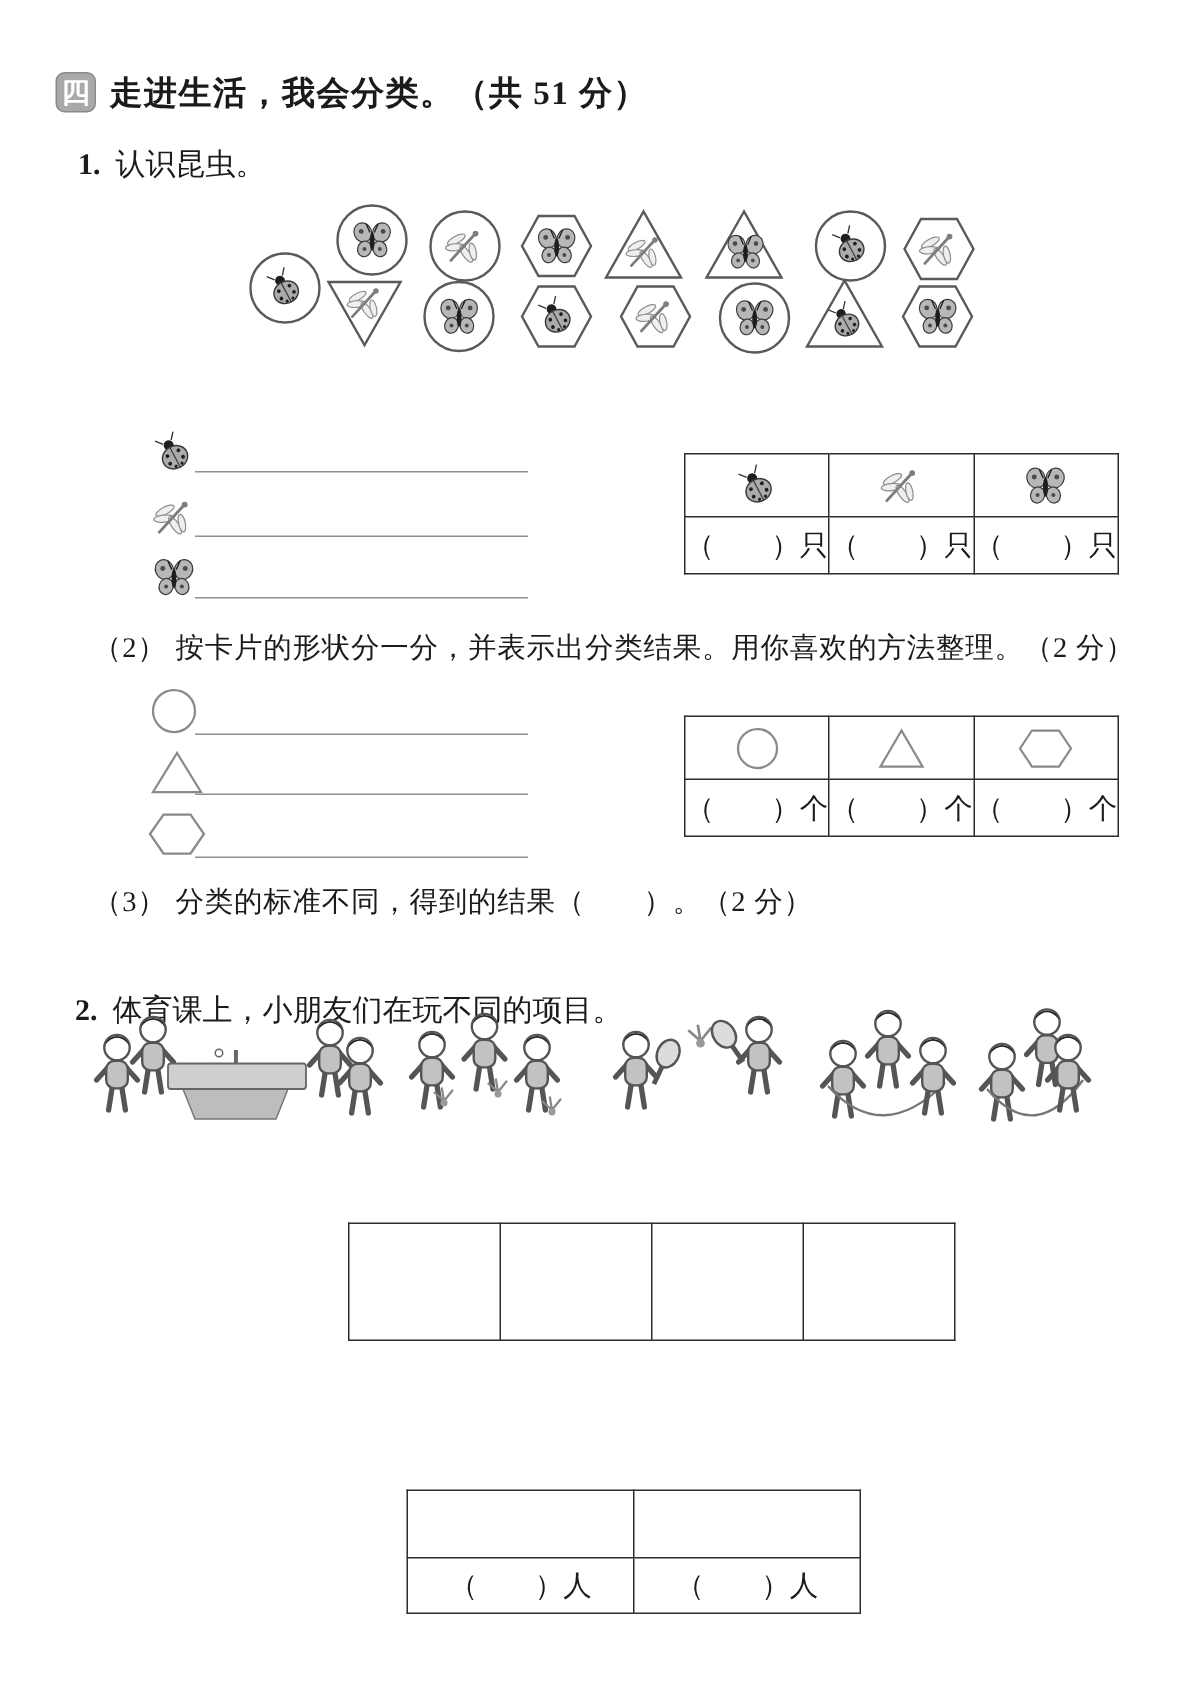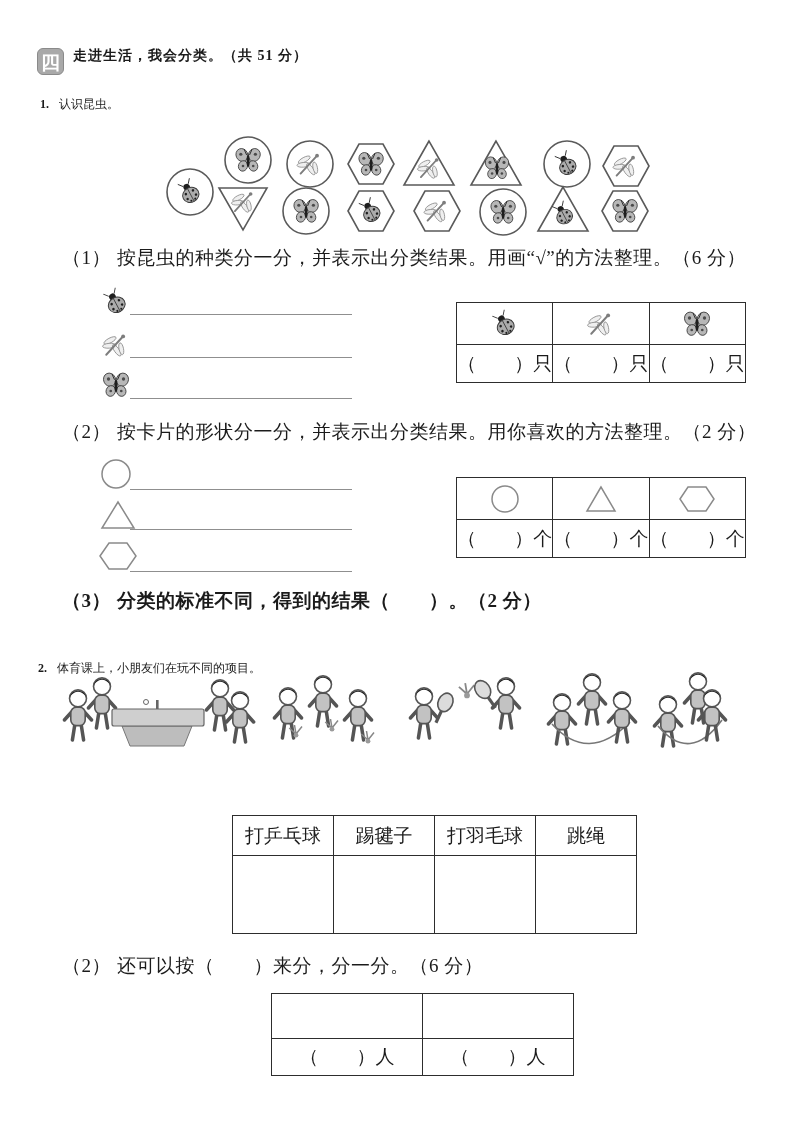--- a/index.html
+++ b/index.html
@@ -2,22 +2,22 @@
 <html><head>
 <meta charset="utf-8">
 <style>
   html,body{margin:0;padding:0;background:#ffffff;}
   .page{position:relative;width:793px;height:1122px;background:#fff;
         font-family:"Liberation Serif","DejaVu Serif",serif;color:#1b1b1b;overflow:hidden;}
   .abs{position:absolute;}
   .hdr-badge{position:absolute;left:37px;top:48px;width:27px;height:27px;line-height:27px;
         text-align:center;background:#a9a9a9;color:#fff;font-weight:bold;font-size:19px;
         border-radius:6px;border:1.5px solid #8a8a8a;box-sizing:border-box;}
-  .hdr-title{position:absolute;left:73px;top:47px;font-size:14px;font-weight:bold;letter-spacing:1px;}
-  .qline{position:absolute;font-size:12px;}
+  .hdr-title{position:absolute;left:73px;top:47px;font-size:22px;font-weight:bold;letter-spacing:1px;}
+  .qline{position:absolute;font-size:20px;margin-left:12px;}
   .qnum{font-weight:bold;margin-right:10px;}
   .ptext{position:absolute;font-size:19px;letter-spacing:0.5px;}
   .plabel{margin-right:6px;}
   .blank{position:absolute;border-bottom:1.6px solid #8f8f8f;height:1px;}
   .tbl{position:absolute;border-collapse:collapse;table-layout:fixed;}
   .tbl td{border:1.7px solid #2d2d2d;text-align:center;vertical-align:middle;
           font-size:19px;padding:0;}
   .icon-cell svg{vertical-align:middle;}
   .card{position:absolute;width:54px;height:50px;}
   .shp{fill:none;stroke:#5a5a5a;stroke-width:1.6;}
@@ -154,23 +154,20 @@
       <div class="card" style="left: 536px; top: 184px;"><svg width="54" height="50" viewBox="0 0 54 50">
           <polygon points="27,3 2,47 52,47" class="shp"></polygon>
           <use href="#def-ladybug" transform="translate(14,16) scale(0.70)"></use>
         </svg></div>
       <div class="card" style="left: 598px; top: 186px;"><svg width="54" height="50" viewBox="0 0 54 50">
           <polygon points="4,25 15,5 39,5 50,25 39,45 15,45" class="shp"></polygon>
           <use href="#def-butterfly" transform="translate(12.5,10.5) scale(0.73)"></use>
         </svg></div>
     </div>
 
-  <div class="ptext" style="left:62px;top:245px;">
-    <span class="plabel">（1）</span><span>按昆虫的种类分一分，并表示出分类结果。用画“√”的方法整理。（6 分）</span>
-  </div>
 
   <svg class="abs" style="left:100px;top:287px;" width="32" height="30" viewBox="0 0 40 40">
       <use href="#def-ladybug"></use>
     </svg>
   <div class="blank" style="left:130px;top:313px;width:222px;"></div>
   <svg class="abs" style="left:100px;top:330px;" width="32" height="30" viewBox="0 0 40 40">
       <use href="#def-dragonfly"></use>
     </svg>
   <div class="blank" style="left:130px;top:356px;width:222px;"></div>
   <svg class="abs" style="left:100px;top:370px;" width="32" height="30" viewBox="0 0 40 40">
@@ -230,21 +227,21 @@
             </svg></td>
     </tr>
     <tr style="height:38px;">
       <td>（　　）个</td>
       <td>（　　）个</td>
       <td>（　　）个</td>
     </tr>
   </tbody>
     </table>
 
-  <div class="ptext" style="left:62px;top:588px;font-weight:bold;">
+  <div class="ptext" style="left:62px;top:588px;">
     <span class="plabel">（3）</span><span>分类的标准不同，得到的结果（　　）。（2 分）</span>
   </div>
 
   <div class="qline" style="left:38px;top:660px;">
     <span class="qnum">2.</span><span>体育课上，小朋友们在玩不同的项目。</span>
   </div>
 
   <svg class="abs" style="left:60px;top:668px;" width="672" height="98" viewBox="0 0 672 98">
     <g>
       <use href="#def-kid" transform="translate(2,20) scale(1.6)"></use>
@@ -279,38 +276,29 @@
       <use href="#def-kid" transform="translate(592,26) scale(1.6)"></use>
       <path d="M598 58 Q630 96 662 52" fill="none" stroke="#777" stroke-width="1.6"></path>
       <use href="#def-kid" transform="translate(622,3) scale(1.6)"></use>
       <use href="#def-kid" transform="translate(668,20) scale(-1.6,1.6)"></use>
     </g>
   </svg>
 
 
   <table class="tbl" style="left:232px;top:815px;width:405px;">
     <tbody>
-        <tr style="height:40px;font-size:18px;">
-      <td>打乒乓球</td>
-      <td>踢毽子</td>
-      <td>打羽毛球</td>
-      <td>跳绳</td>
-    </tr>
     <tr style="height:78px;">
       <td></td>
       <td></td>
       <td></td>
       <td></td>
     </tr>
   </tbody>
     </table>
 
-  <div class="ptext" style="left:62px;top:953px;">
-    <span class="plabel">（2）</span><span>还可以按（　　）来分，分一分。（6 分）</span>
-  </div>
 
   <table class="tbl" style="left:271px;top:993px;width:303px;">
     <tbody>
         <tr style="height:45px;">
       <td></td>
       <td></td>
     </tr>
     <tr style="height:37px;">
       <td>（　　）人</td>
       <td>（　　）人</td>

